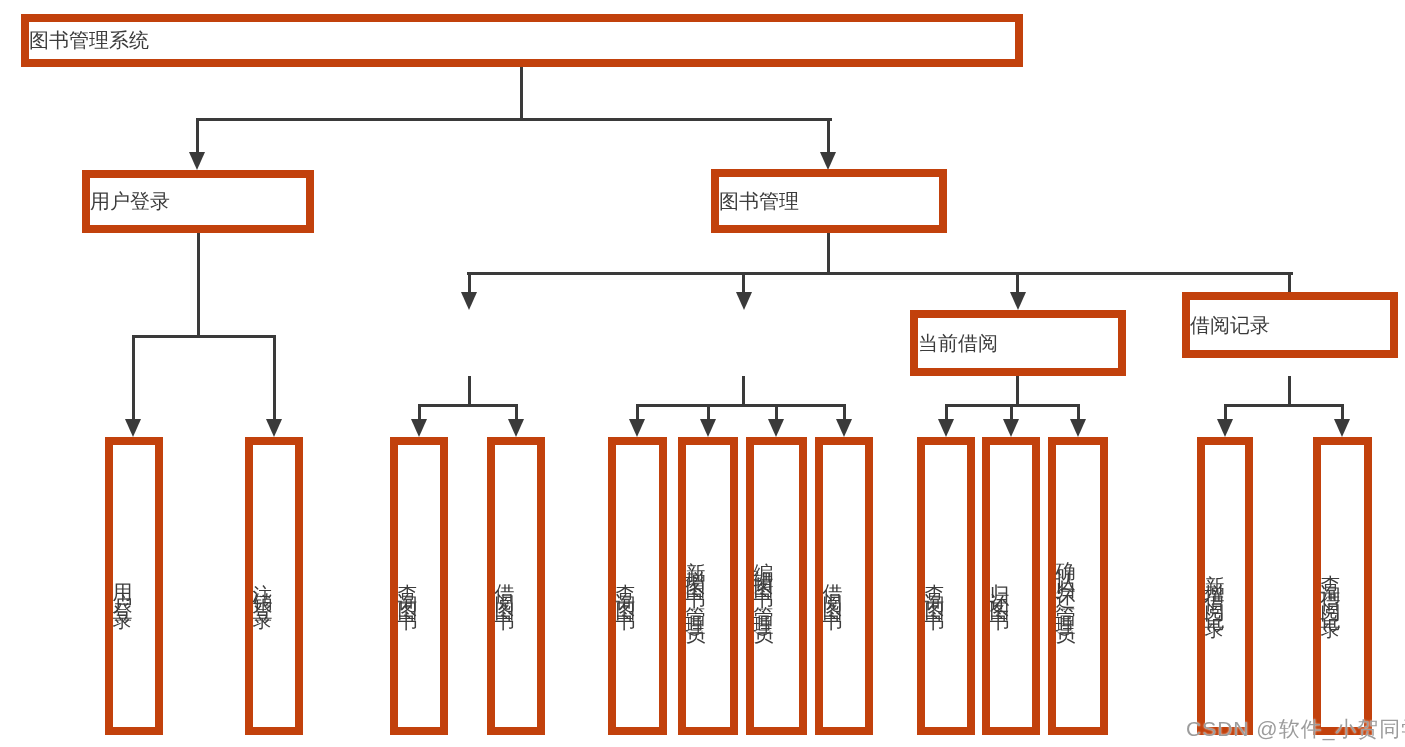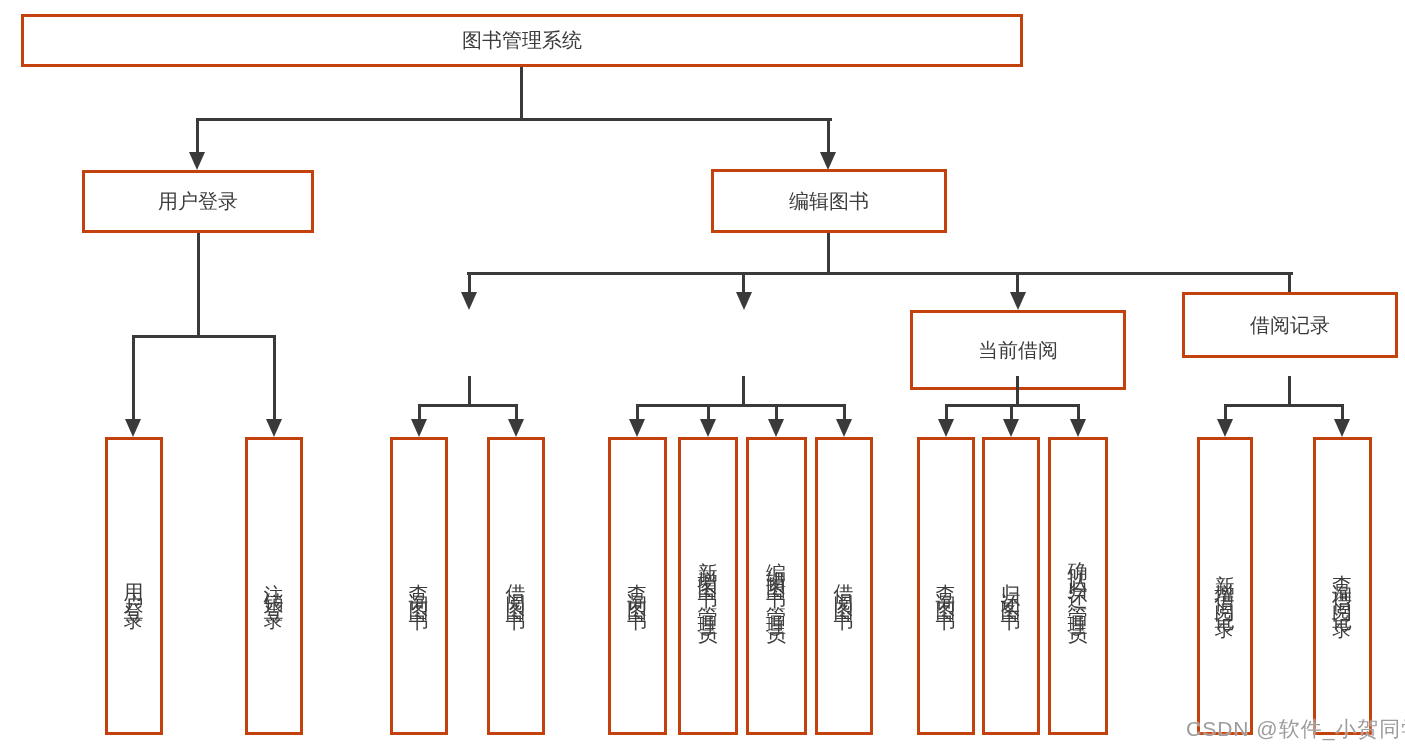--- a/index.html
+++ b/index.html
@@ -3,22 +3,22 @@
 <meta charset="utf-8">
 <style>
   html,body { margin:0; padding:0; background:#ffffff; }
   body { font-family:"Liberation Sans", sans-serif; }
   #stage {
     position:relative; width:1405px; height:747px;
     background:#ffffff; overflow:hidden;
   }
   .box {
     position:absolute; box-sizing:border-box;
-    background:#ffffff; border:3px solid #c2410c;
-    display:flex; align-items:center; justify-content:center;
+    background:#ffffff; border:8px solid #c2410c;
+    display:flex; align-items:center; justify-content:flex-start;
     color:#3c3c3c; font-size:20px; white-space:nowrap;
   }
   .leaf { white-space:normal; }
   .leaf > span {
     writing-mode:vertical-rl;
     letter-spacing:9px; line-height:1; font-size:20px; color:#3c3c3c;
   }
   .vl { position:absolute; width:3px; background:#3a3a3a; }
   .hl { position:absolute; height:3px; background:#3a3a3a; }
   .arr {
@@ -45,42 +45,42 @@
   <div class="hl" style="left:196px; top:118px; width:636px;"></div>
   <div class="vl" style="left:196px; top:118px; height:36px;"></div>
   <div class="arr" style="left:189px; top:152px;"></div>
   <div class="vl" style="left:827px; top:118px; height:36px;"></div>
   <div class="arr" style="left:820px; top:152px;"></div>
 
   <div class="box" style="left:82px; top:170px; width:232px; height:63px;">
     <span>用户登录</span>
   </div>
   <div class="box" style="left:711px; top:169px; width:236px; height:64px;">
-    <span>编辑图书</span>
+    <span>图书管理</span>
   </div>
 
   <div class="vl" style="left:197px; top:233px; height:105px;"></div>
   <div class="hl" style="left:132px; top:335px; width:144px;"></div>
   <div class="vl" style="left:132px; top:335px; height:86px;"></div>
   <div class="arr" style="left:125px; top:419px;"></div>
   <div class="vl" style="left:273px; top:335px; height:86px;"></div>
   <div class="arr" style="left:266px; top:419px;"></div>
 
   <div class="vl" style="left:827px; top:233px; height:42px;"></div>
   <div class="hl" style="left:467px; top:272px; width:826px;"></div>
   <div class="vl" style="left:468px; top:272px; height:22px;"></div>
   <div class="arr" style="left:461px; top:292px;"></div>
   <div class="vl" style="left:742px; top:272px; height:22px;"></div>
   <div class="arr" style="left:736px; top:292px;"></div>
   <div class="vl" style="left:1016px; top:272px; height:22px;"></div>
   <div class="arr" style="left:1010px; top:292px;"></div>
   <div class="vl" style="left:1288px; top:272px; height:22px;"></div>
   <div class="arr" style="left:1282px; top:292px;"></div>
 
-  <div class="box" style="left:910px; top:310px; width:216px; height:80px;">
+  <div class="box" style="left:910px; top:310px; width:216px; height:66px;">
     <span>当前借阅</span>
   </div>
   <div class="box" style="left:1182px; top:292px; width:216px; height:66px;">
     <span>借阅记录</span>
   </div>
 
   <div class="vl" style="left:468px; top:376px; height:30px;"></div>
   <div class="hl" style="left:418px; top:404px; width:100px;"></div>
   <div class="vl" style="left:418px; top:404px; height:17px;"></div>
   <div class="arr" style="left:411px; top:419px;"></div>

